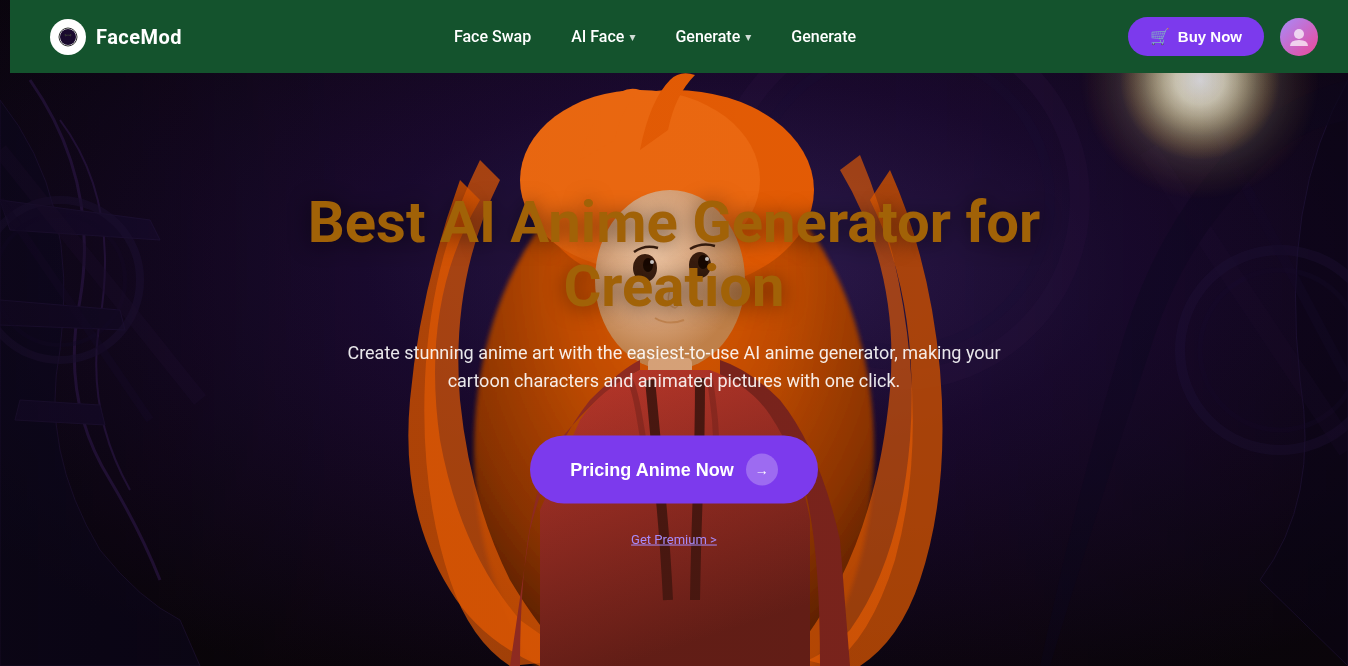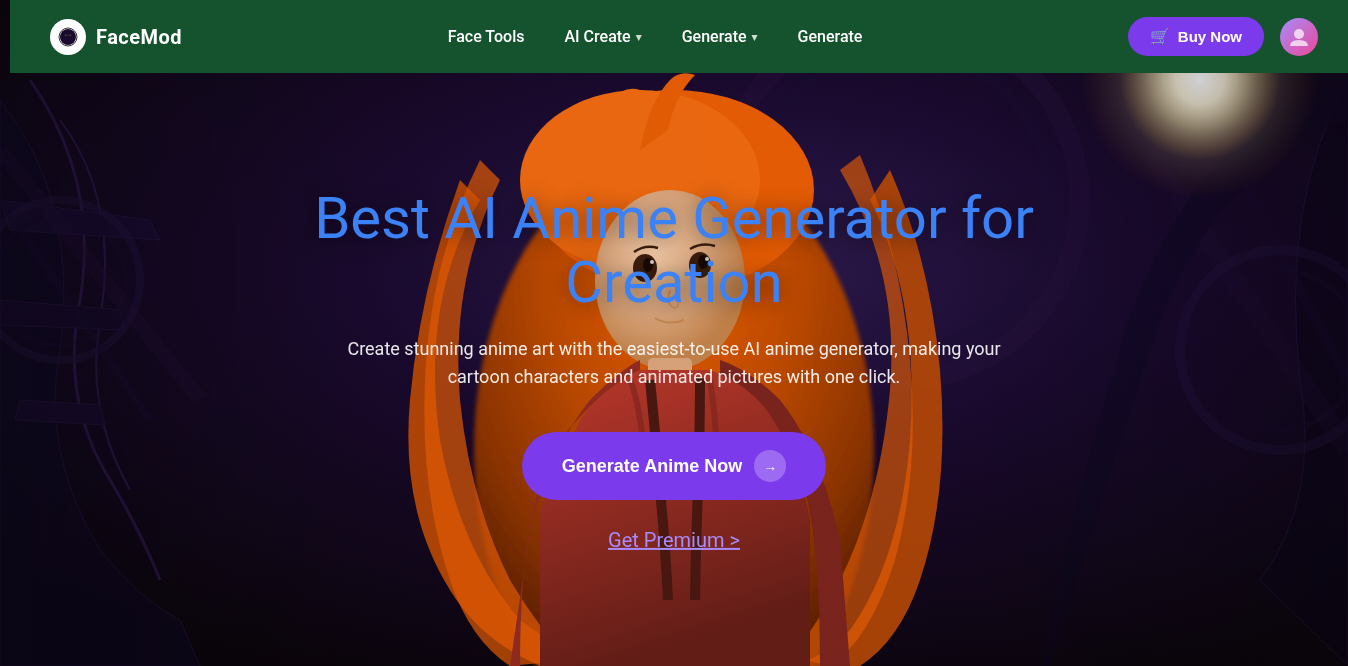--- a/index.html
+++ b/index.html
@@ -149,22 +149,22 @@
       top: 50%;
       left: 50%;
       transform: translate(-50%, -40%);
       text-align: center;
       z-index: 10;
       width: 900px;
     }
 
     .hero-title {
       font-size: 58px;
-      font-weight: 400;
-      color: #3b82f6;
+      font-weight: 700;
+      color: #a16207;
       line-height: 1.1;
       margin-bottom: 20px;
       text-shadow: 0 2px 20px rgba(0,0,0,0.5);
     }
 
     .hero-subtitle {
       font-size: 18px;
       color: rgba(255,255,255,0.9);
       line-height: 1.6;
       margin-bottom: 40px;
@@ -195,21 +195,21 @@
       border-radius: 50%;
       display: flex;
       align-items: center;
       justify-content: center;
       font-size: 14px;
     }
 
     .premium-link {
       display: block;
       color: #a78bfa;
-      font-size: 20px;
+      font-size: 13px;
       text-decoration: underline;
       cursor: pointer;
       margin-top: 10px;
       text-align: right;
     }
   </style>
 </head>
 <body>
 
 <div class="hero">
@@ -353,24 +353,24 @@
           <path d="M7,9 Q10,7 13,9" stroke="#333" stroke-width="1" fill="none"></path>
           <circle cx="7.5" cy="8" r="1" fill="#333"></circle>
           <circle cx="12.5" cy="8" r="1" fill="#333"></circle>
         </svg>
       </div>
       <span class="logo-text">FaceMod</span>
     </div>
 
     <div class="navbar-center">
       <a class="nav-link">
-        <span>Face Tools</span>
+        <span>Face Swap</span>
       </a>
       <a class="nav-link">
-        <span>AI Create</span>
+        <span>AI Face</span>
         <span class="chevron-down">▾</span>
       </a>
       <a class="nav-link">
         <span>Generate</span>
         <span class="chevron-down">▾</span>
       </a>
       <a class="nav-link">
         <span>Generate</span>
       </a>
     </div>
@@ -387,21 +387,21 @@
         </svg>
       </div>
     </div>
   </nav>
 
   <div class="hero-content">
     <h1 class="hero-title">Best AI Anime Generator for Creation</h1>
     <p class="hero-subtitle">Create stunning anime art with the easiest-to-use AI anime generator, making your cartoon characters and animated pictures with one click.</p>
     <div style="display:flex; flex-direction:column; align-items:center;">
       <button class="cta-button">
-        <span>Generate Anime Now</span>
+        <span>Pricing Anime Now</span>
         <div class="cta-arrow">
           <span>→</span>
         </div>
       </button>
       <a class="premium-link">Get Premium &gt;</a>
     </div>
   </div>
 
 </div>
 

